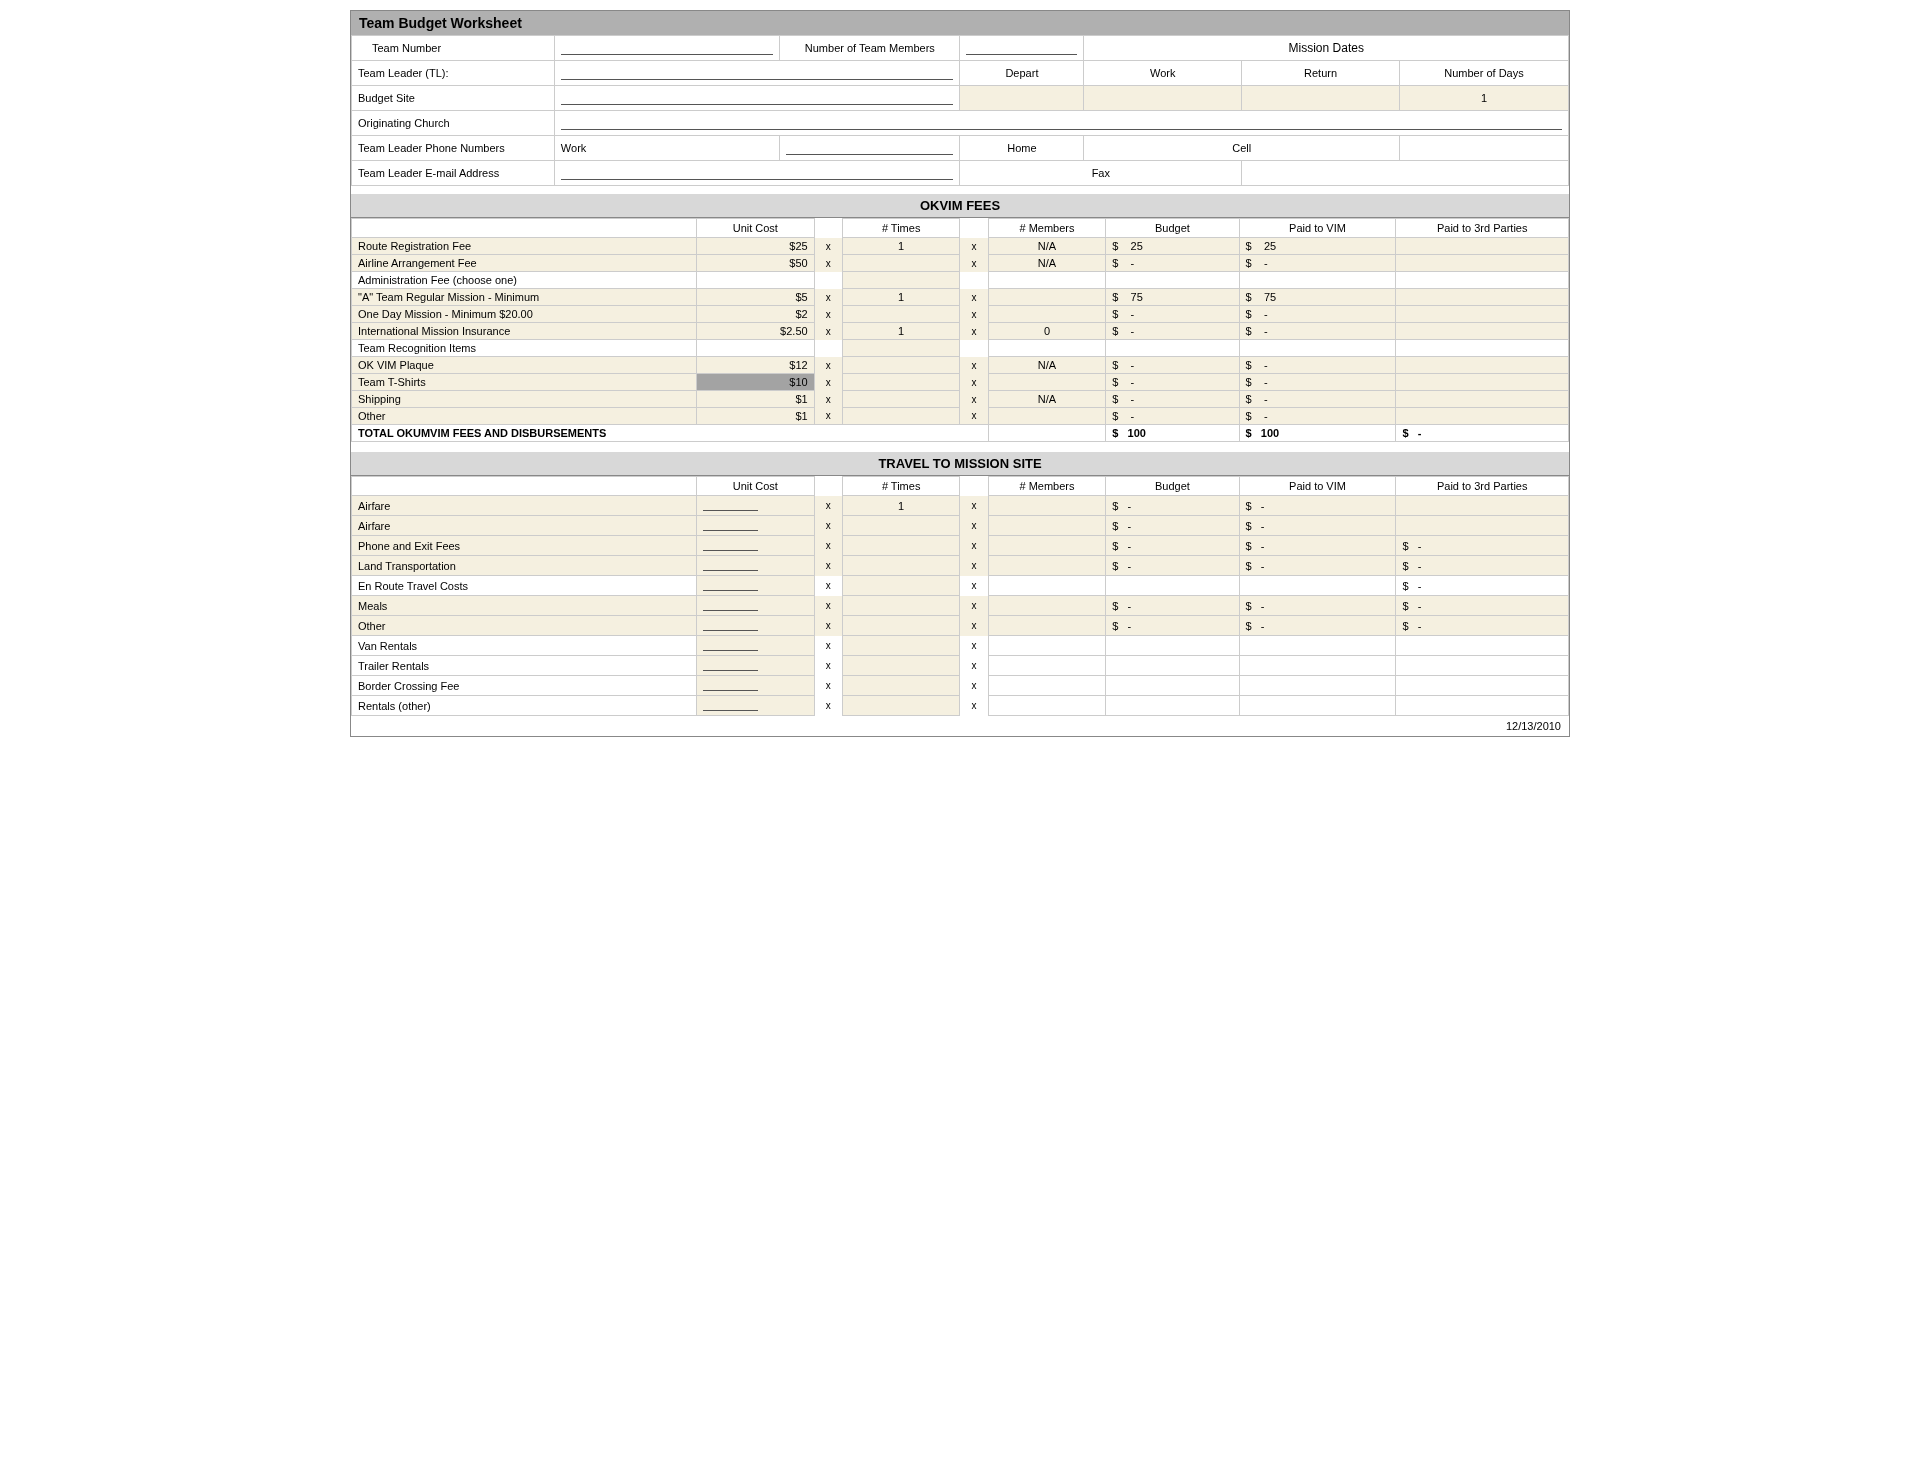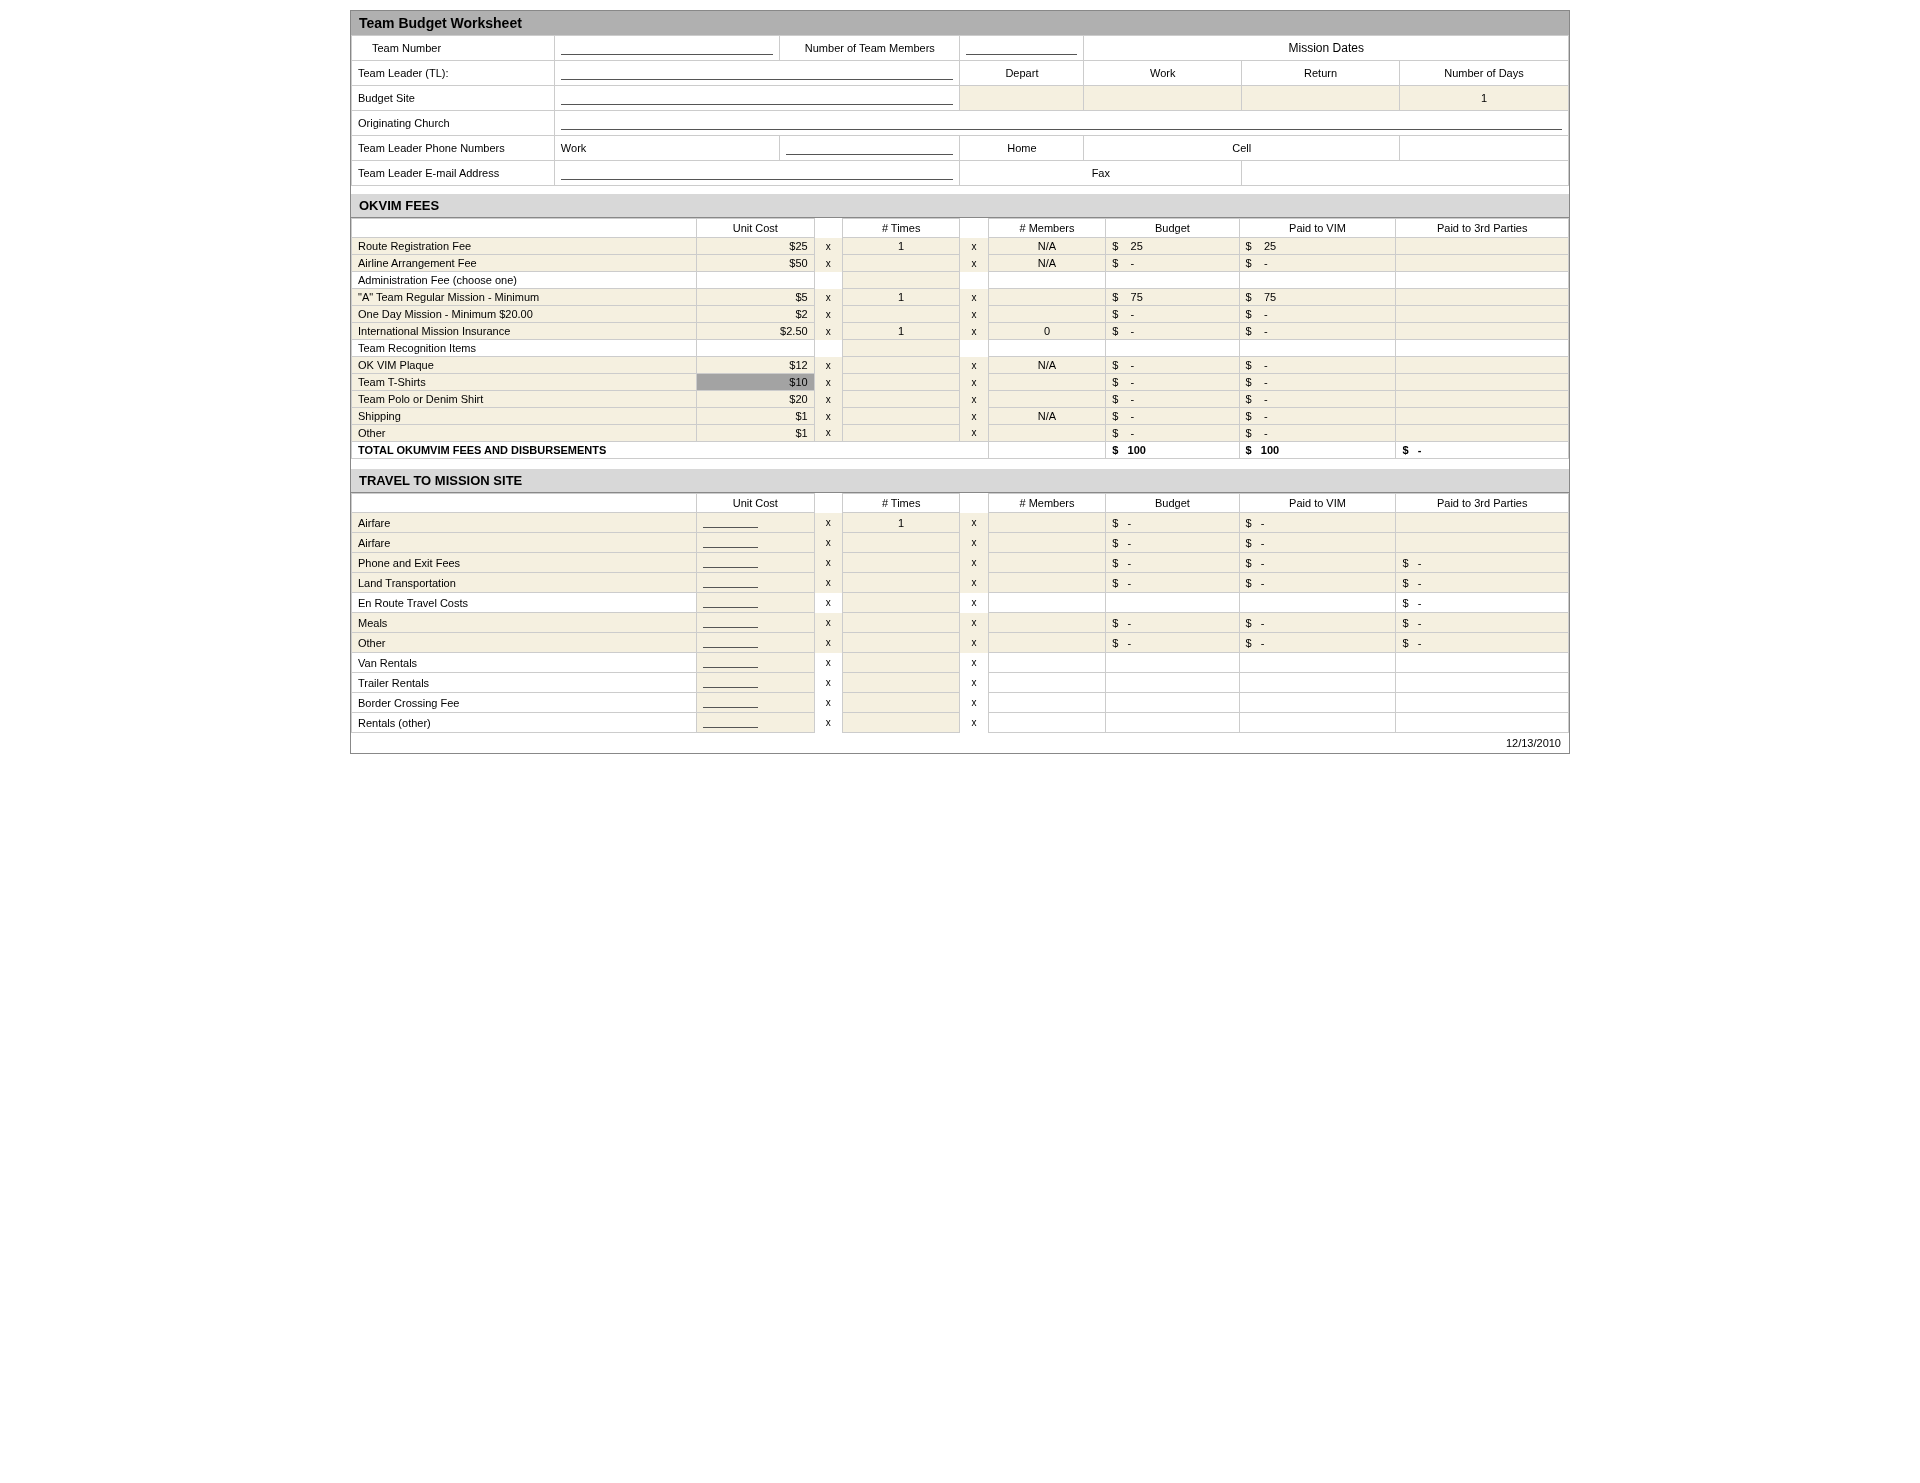--- a/index.html
+++ b/index.html
@@ -27,20 +27,21 @@
       display: inline-block;
       width: 100%;
     }
     
     .section-title {
       background: #d8d8d8;
       font-size: 13px;
       font-weight: bold;
       padding: 4px 8px;
       border-bottom: 1px solid #888;
+      text-align: center;
     }
     table {
       width: 100%;
       border-collapse: collapse;
     }
     td, th {
       border: 1px solid #ccc;
       padding: 2px 5px;
       vertical-align: middle;
     }
@@ -240,31 +241,20 @@
     <td style="border:1px solid #ccc; padding:2px 6px; text-align:right; background:#a3a3a3">$10</td>
     <td style="border:none; padding:2px 2px; text-align:center; font-size:10px;">x</td>
     <td style="border:1px solid #ccc; padding:2px 6px; text-align:center; background:#f5f0e0;"></td>
     <td style="border:none; padding:2px 2px; text-align:center; font-size:10px;">x</td>
     <td style="border:1px solid #ccc; padding:2px 6px; text-align:center;"></td>
     <td style="border:1px solid #ccc; padding:2px 6px;">$ &nbsp;&nbsp;&nbsp;-</td>
     <td style="border:1px solid #ccc; padding:2px 6px;">$ &nbsp;&nbsp;&nbsp;-</td>
     <td style="border:1px solid #ccc; padding:2px 6px;"></td>
   </tr>
         <tr style="background: rgb(245, 240, 224);">
-    <td style="border:1px solid #ccc; padding:2px 6px;">  Team Polo or Denim Shirt</td>
-    <td style="border:1px solid #ccc; padding:2px 6px; text-align:right; background:#f5f0e0">$20</td>
-    <td style="border:none; padding:2px 2px; text-align:center; font-size:10px;">x</td>
-    <td style="border:1px solid #ccc; padding:2px 6px; text-align:center; background:#f5f0e0;"></td>
-    <td style="border:none; padding:2px 2px; text-align:center; font-size:10px;">x</td>
-    <td style="border:1px solid #ccc; padding:2px 6px; text-align:center;"></td>
-    <td style="border:1px solid #ccc; padding:2px 6px;">$ &nbsp;&nbsp;&nbsp;-</td>
-    <td style="border:1px solid #ccc; padding:2px 6px;">$ &nbsp;&nbsp;&nbsp;-</td>
-    <td style="border:1px solid #ccc; padding:2px 6px;"></td>
-  </tr>
-        <tr style="background: rgb(245, 240, 224);">
     <td style="border:1px solid #ccc; padding:2px 6px;">  Shipping</td>
     <td style="border:1px solid #ccc; padding:2px 6px; text-align:right; background:#f5f0e0">$1</td>
     <td style="border:none; padding:2px 2px; text-align:center; font-size:10px;">x</td>
     <td style="border:1px solid #ccc; padding:2px 6px; text-align:center; background:#f5f0e0;"></td>
     <td style="border:none; padding:2px 2px; text-align:center; font-size:10px;">x</td>
     <td style="border:1px solid #ccc; padding:2px 6px; text-align:center;">N/A</td>
     <td style="border:1px solid #ccc; padding:2px 6px;">$ &nbsp;&nbsp;&nbsp;-</td>
     <td style="border:1px solid #ccc; padding:2px 6px;">$ &nbsp;&nbsp;&nbsp;-</td>
     <td style="border:1px solid #ccc; padding:2px 6px;"></td>
   </tr>

